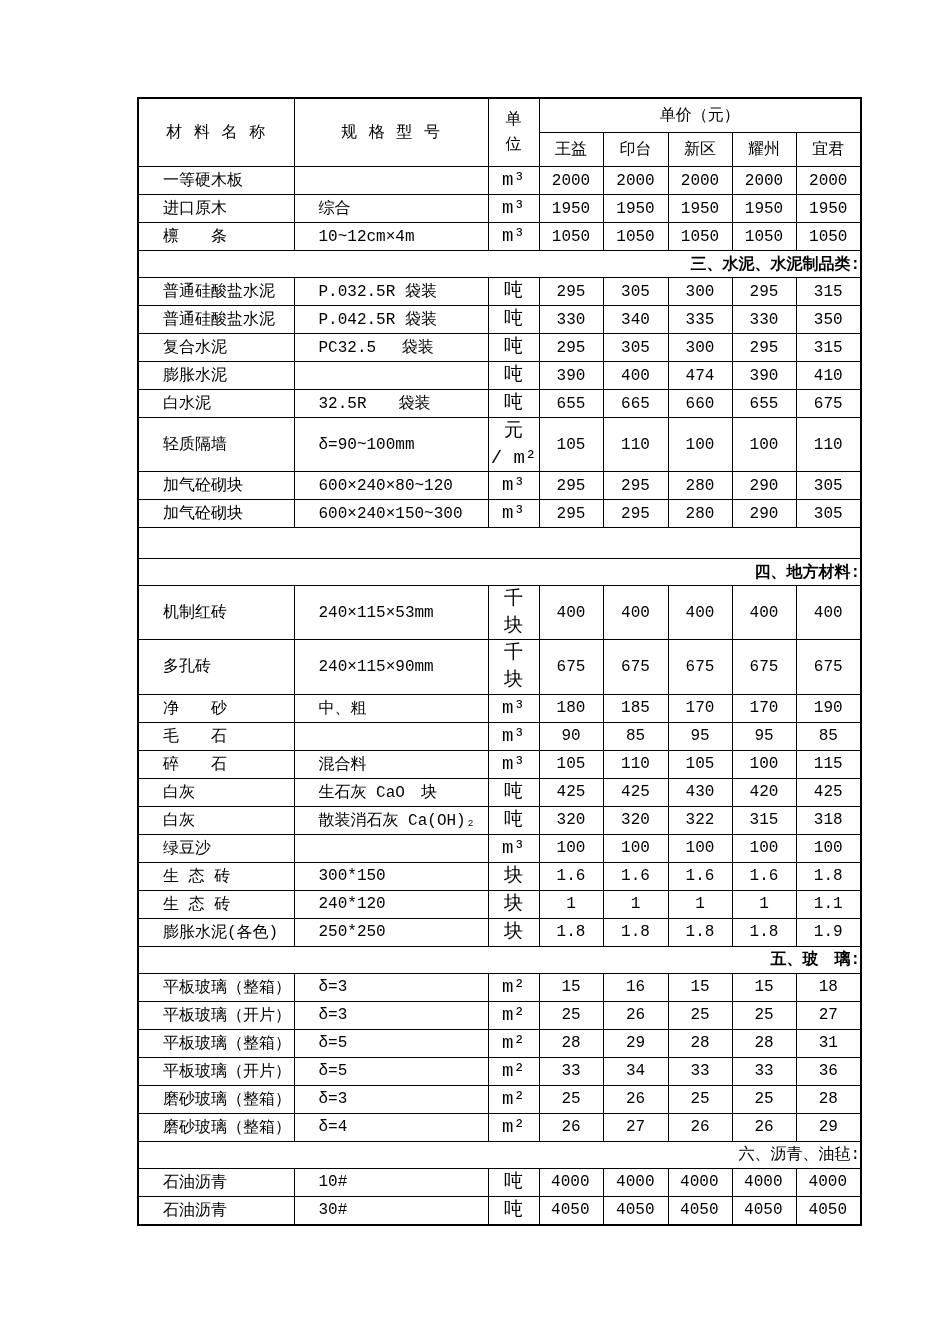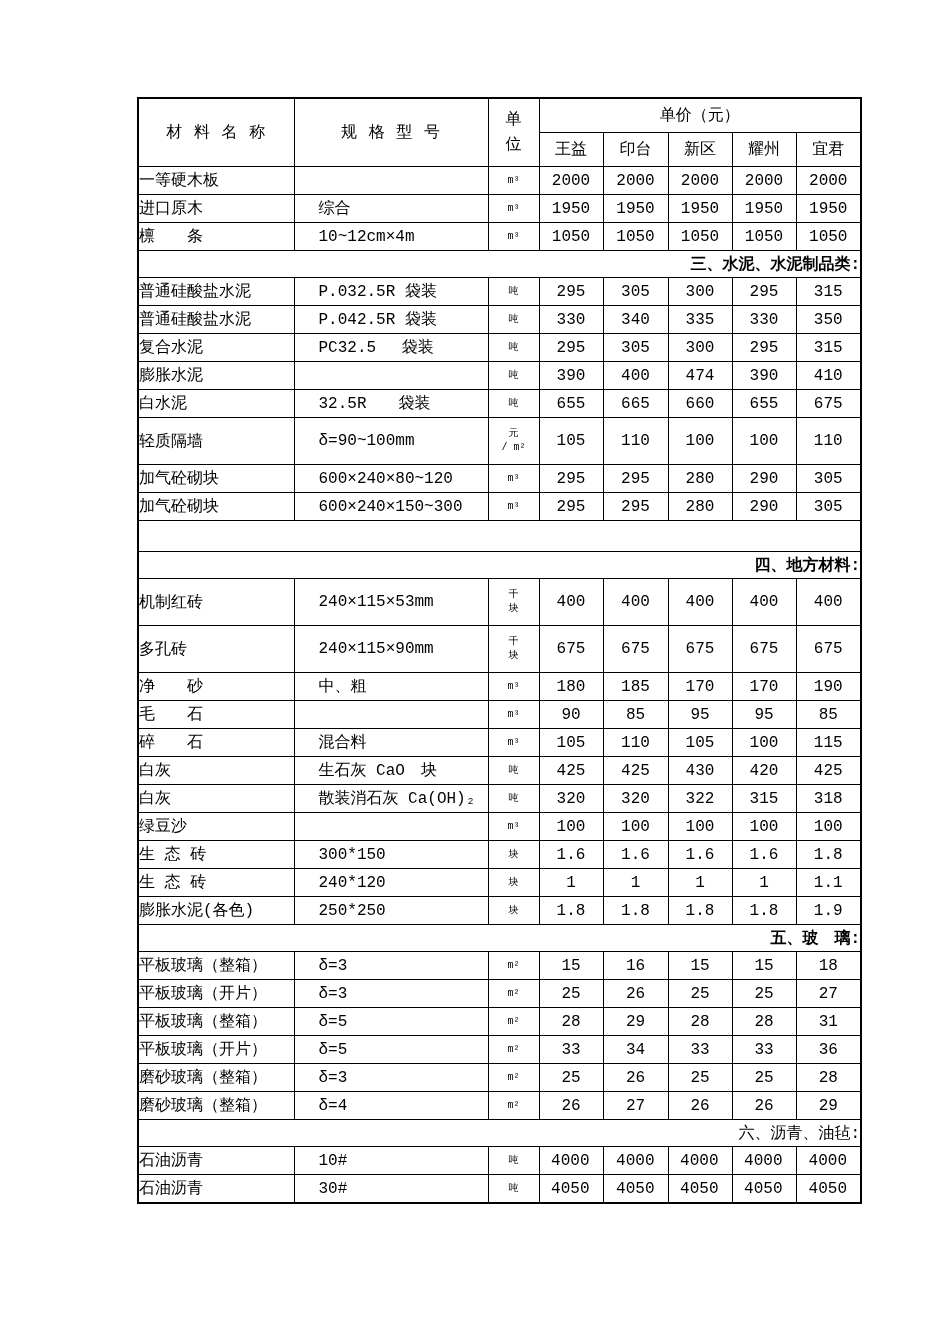--- a/index.html
+++ b/index.html
@@ -40,32 +40,32 @@
   .price-table thead th { text-align: center; }
   th.h-material, th.h-spec { letter-spacing: 1px; }
   tr.hdr-top th { height: 33px; }
   tr.hdr-cities th { height: 33px; margin-left: 12px; }
   th.h-unit {
     white-space: pre-line;
     line-height: 1.55;
   }
   td.c-name {
     text-align: left;
-    padding-left: 0;
+    padding-left: 24px;
     height: 27px;
   }
   td.c-spec {
     text-align: left;
     padding-left: 24px;
   }
   td.c-unit {
     text-align: center;
     white-space: pre-line;
     line-height: 1.4;
-    font-size: 10px;
+    font-size: 19px;
   }
   td.c-price {
     text-align: center;
   }
   td.c-price.right {
     text-align: right;
     padding-right: 13px;
   }
   tr.section-row td {
     text-align: right;

